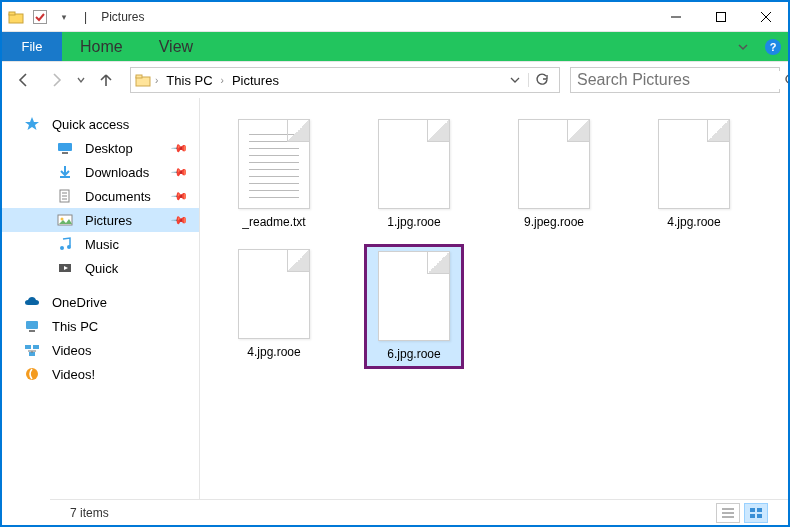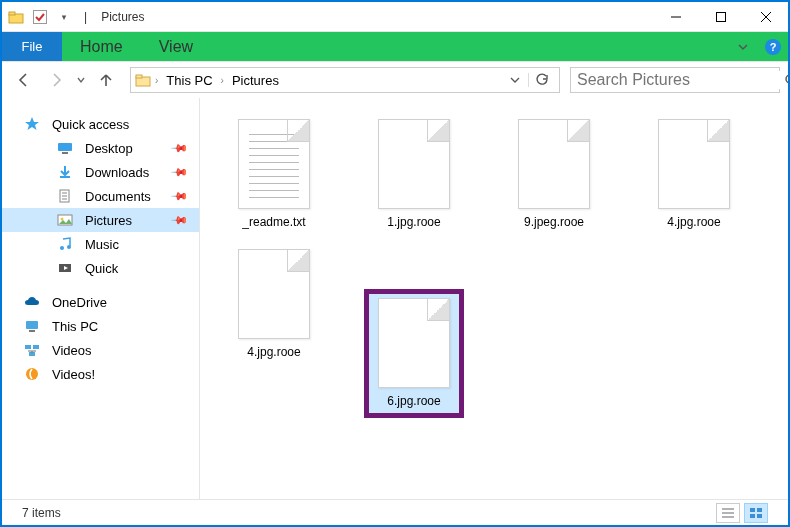--- a/index.html
+++ b/index.html
@@ -44,28 +44,28 @@
 .tree-group { margin-bottom:10px; }
 .tree-item { display:flex; align-items:center; height:24px; padding-left:22px; font-size:13px; color:#000; gap:12px; cursor:pointer; position:relative; }
 .tree-item.level2 { padding-left:55px; }
 .tree-item.selected { background:#cce8ff; }
 .tree-item .pin { position:absolute; right:12px; color:#777; font-size:11px; transform:rotate(45deg); }
 .tree-icon { width:16px; height:16px; display:inline-flex; align-items:center; justify-content:center; }
 
 
 .content { flex:1; padding: 16px 8px 8px 24px; display:flex; flex-wrap:wrap; align-content:flex-start; gap: 8px 40px; overflow:auto; }
 .file { width:100px; text-align:center; cursor:pointer; padding:4px; border:1px solid transparent; }
-.file.selected { background:#cce8ff; border:5px solid #701a75;margin-top:45px; }
+.file.selected { background:#cce8ff; border:3px solid #701a75; }
 .file .thumb { width:72px; height:90px; margin:0 auto 6px; background:#fff; border:1px solid #d0d0d0; position:relative; box-shadow: 1px 1px 2px rgba(0,0,0,0.08); }
 .file .thumb .fold { position:absolute; top:0; right:0; width:22px; height:22px; background:linear-gradient(135deg, transparent 50%, #e0e0e0 50%); border-left:1px solid #d0d0d0; border-bottom:1px solid #d0d0d0; }
 .file .thumb.txt::before { content:""; position:absolute; left:10px; right:10px; top:14px; bottom:10px; background: repeating-linear-gradient(#bbb 0 1px, transparent 1px 7px); }
 .file .fname { font-size:12px; color:#000; word-break:break-word; line-height:1.3; }
 
 
-.status { height:26px; border-top:1px solid #e5e5e5; display:flex; align-items:center; padding:0 20px; font-size:12px; color:#333; }
+.status { height:26px; border-top:1px solid #e5e5e5; display:flex; align-items:center; padding:0 20px; font-size:12px; color:#333;margin-left:48px; }
 .status .sspacer { flex:1; }
 .status .viewbtn { width:24px; height:20px; border:1px solid #ccc; margin-left:4px; display:flex; align-items:center; justify-content:center; cursor:pointer; font-size:11px; }
 .status .viewbtn.active { background:#cce8ff; border-color:#99d1ff; }
 
 svg { display:block; }
 </style>
 </head>
 <body>
 
 <div class="titlebar">

